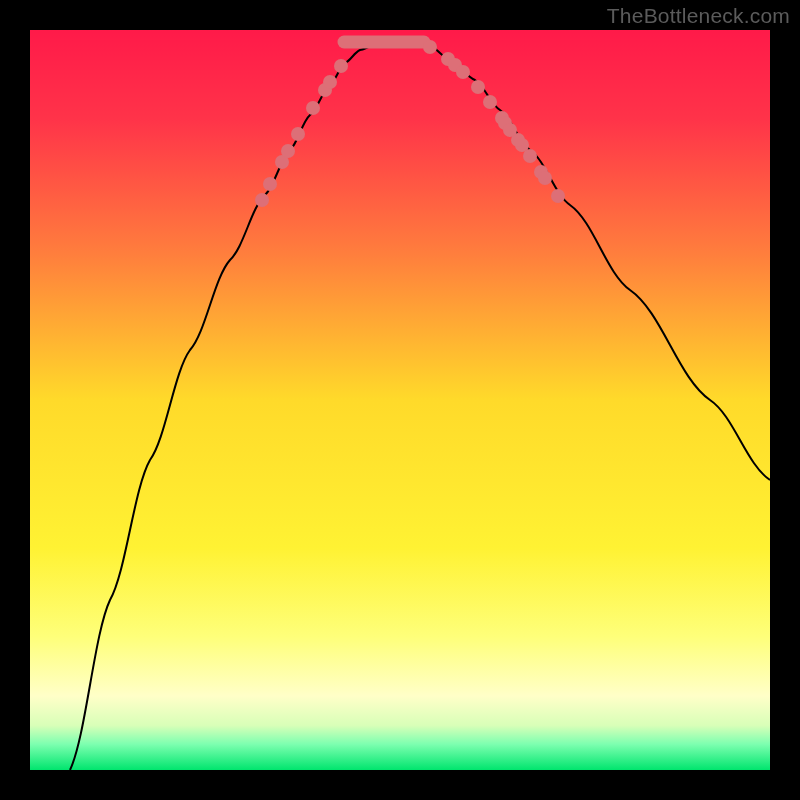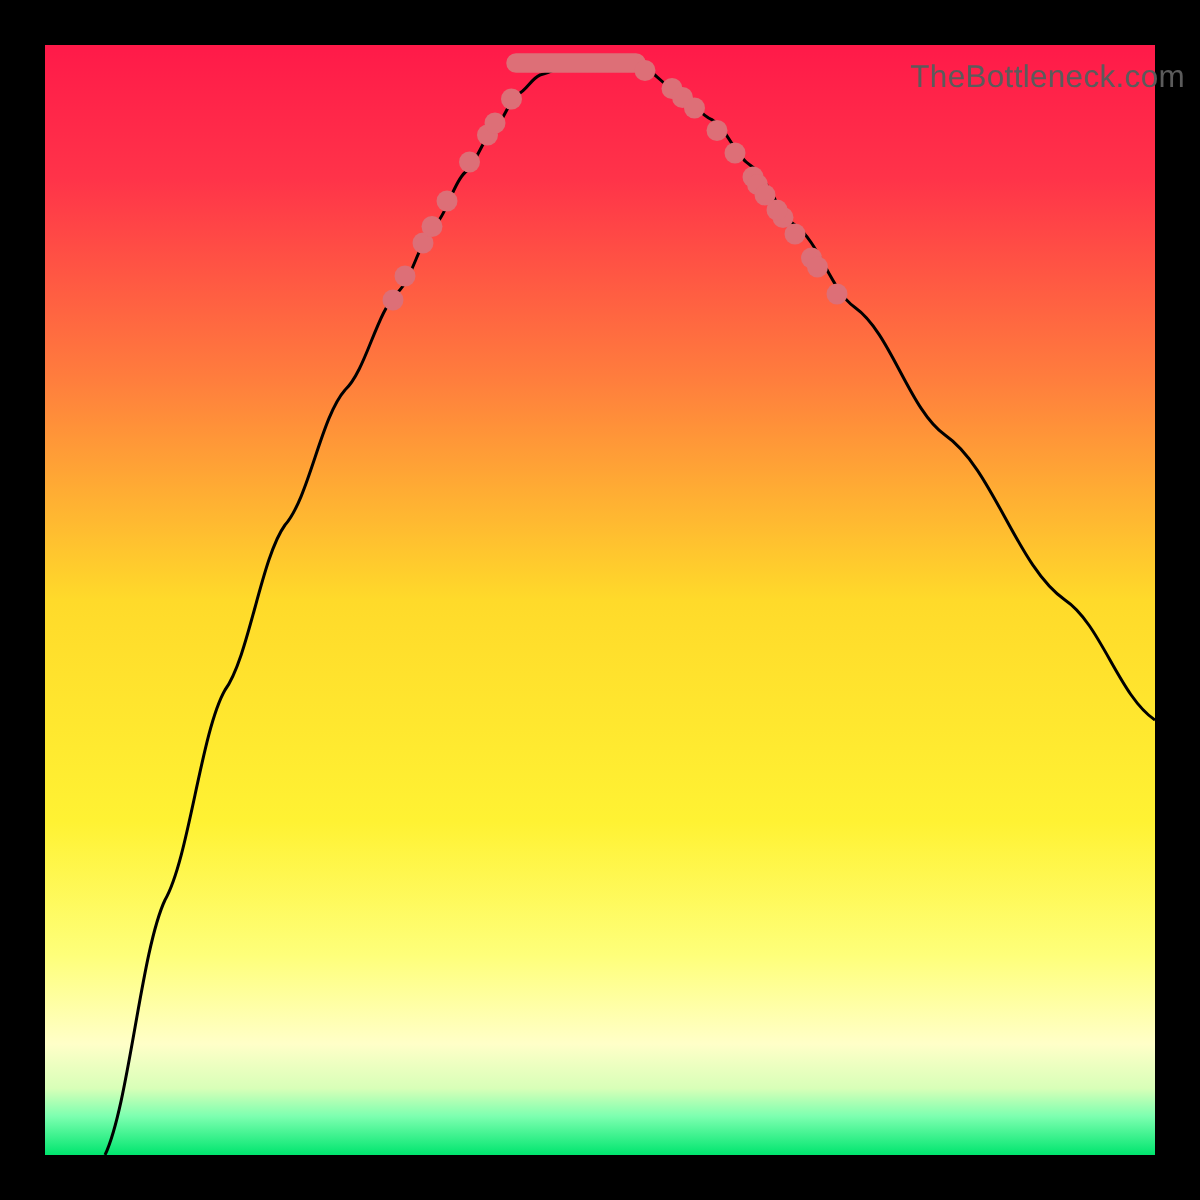--- a/index.html
+++ b/index.html
@@ -42,21 +42,20 @@
   }
   .watermark {
     position: absolute;
     top: 4px;
     right: 10px;
     font-family: Arial, Helvetica, sans-serif;
     font-size: 21px;
     color: #5b5b5b;
     letter-spacing: 0.2px;
     font-weight: 500;
-    margin-top: 36px;
   }
   .curve {
     fill: none;
     stroke: #000;
     stroke-width: 2;
   }
   .dot {
     fill: #dd6f77;
     stroke: none;
   }

